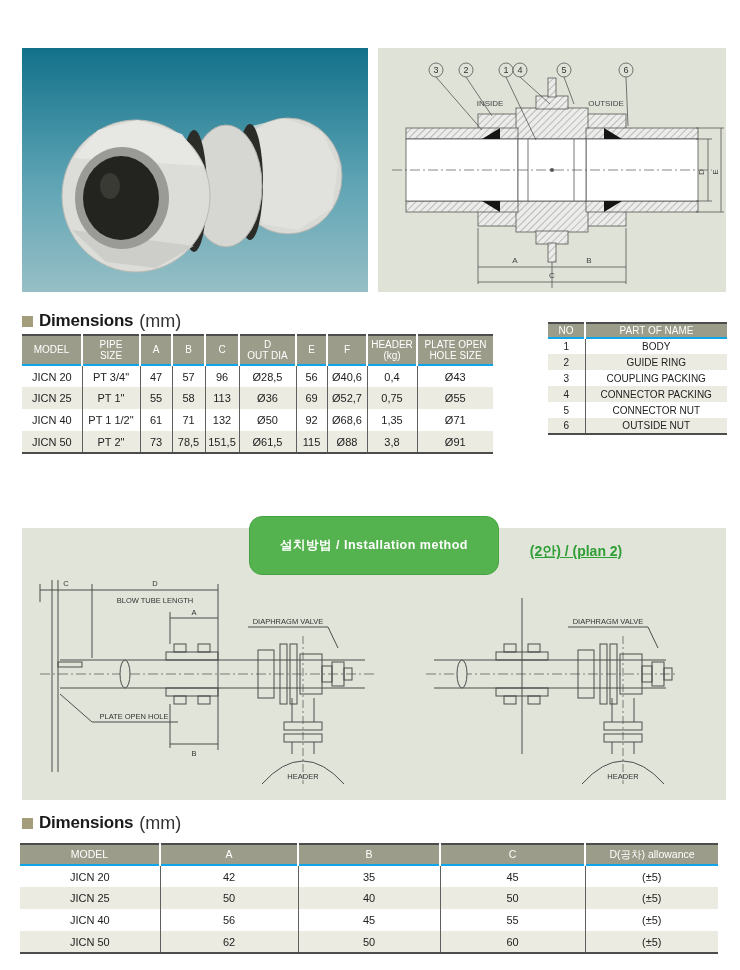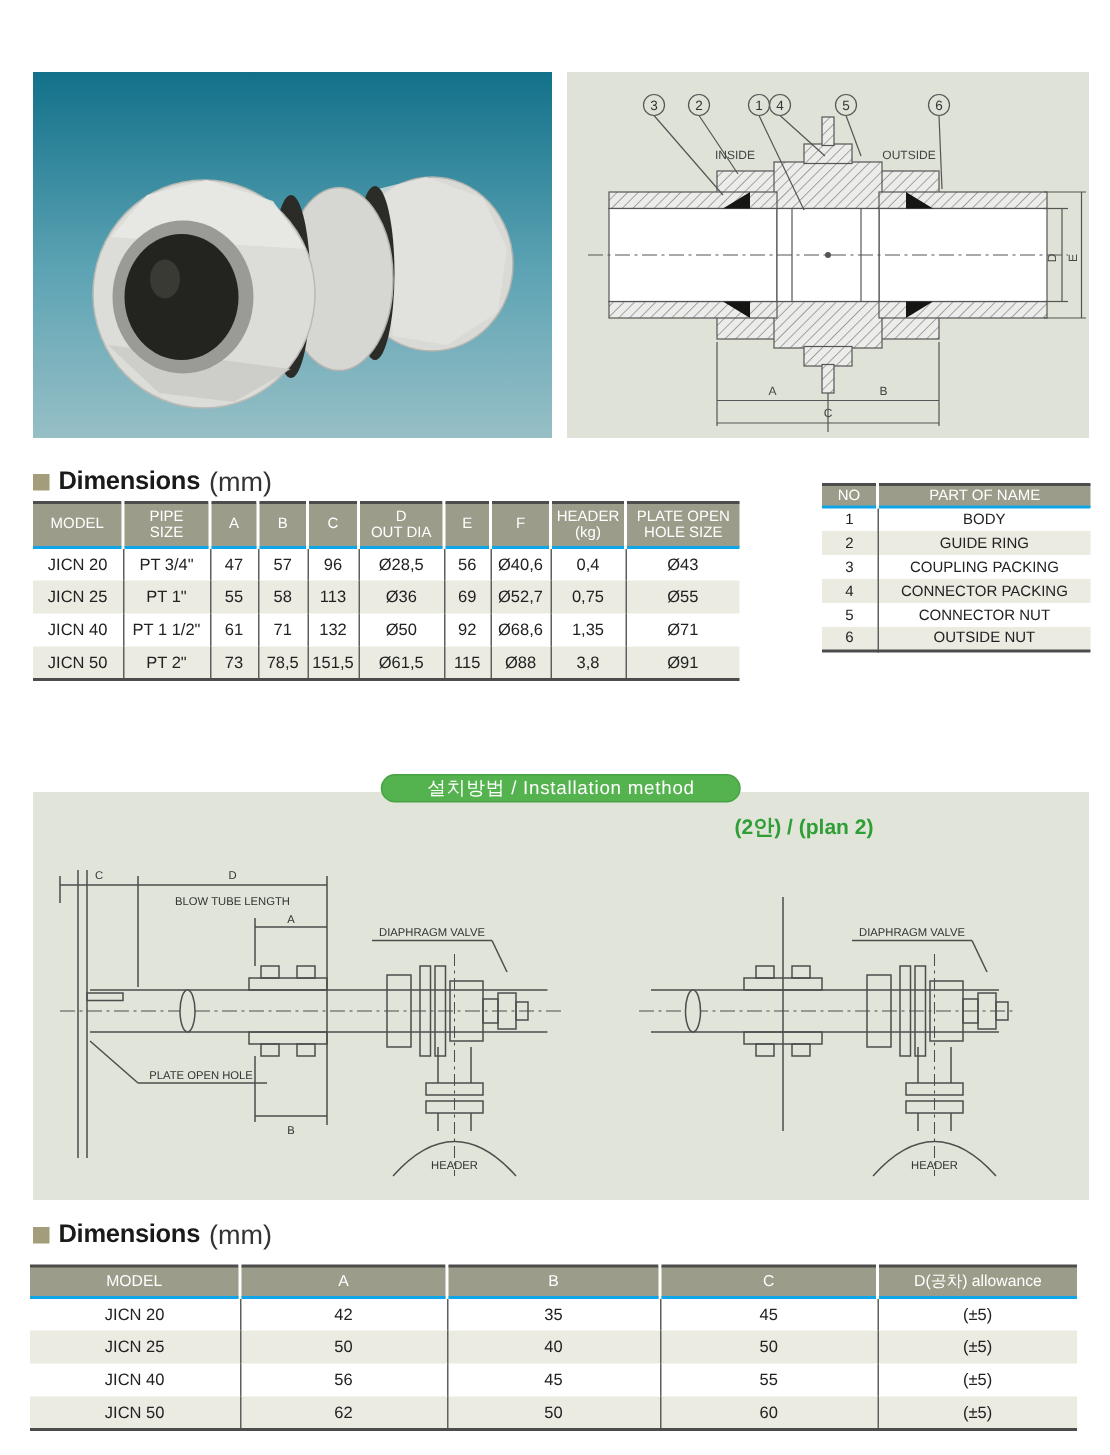--- a/index.html
+++ b/index.html
@@ -43,27 +43,27 @@
 
   #dims2 { left:20px; top:843px; width:698px; }
   #dims2 th { font-size:10.5px; height:21px; }
   #dims2 td { font-size:11px; height:22px; }
 
   
   .install-panel { position:absolute; left:22px; top:528px; width:704px; height:272px; background:#e0e4d9; }
   .pill {
     position:absolute; top:-12px; left:50%; transform:translateX(-50%);
     background:#55b34f; border:1px solid #46a342; border-radius:13px;
-    color:#fff; font-size:12.5px; font-weight:normal; letter-spacing:0.5px;
-    padding:0 30px; white-space:nowrap;
+    color:#fff; font-size:12.5px; font-weight:bold; letter-spacing:0.5px;
+    padding:20px 30px; white-space:nowrap;
   }
   .plan-label { position:absolute; top:15px; width:180px; text-align:center;
     color:#2f9e35; font-size:14px; font-weight:bold; }
   #plan1-label { left:103px; }
-  #plan2-label { left:424px; }
+  #plan2-label { left:464px;text-decoration:underline; }
   .plan-svg { position:absolute; top:44px; }
   #plan1-svg { left:8px; }
   #plan2-svg { left:404px; }
 
   svg text { font-family:"Liberation Sans", sans-serif; }
 </style>
 </head>
 <body>
 
 <div class="page">

